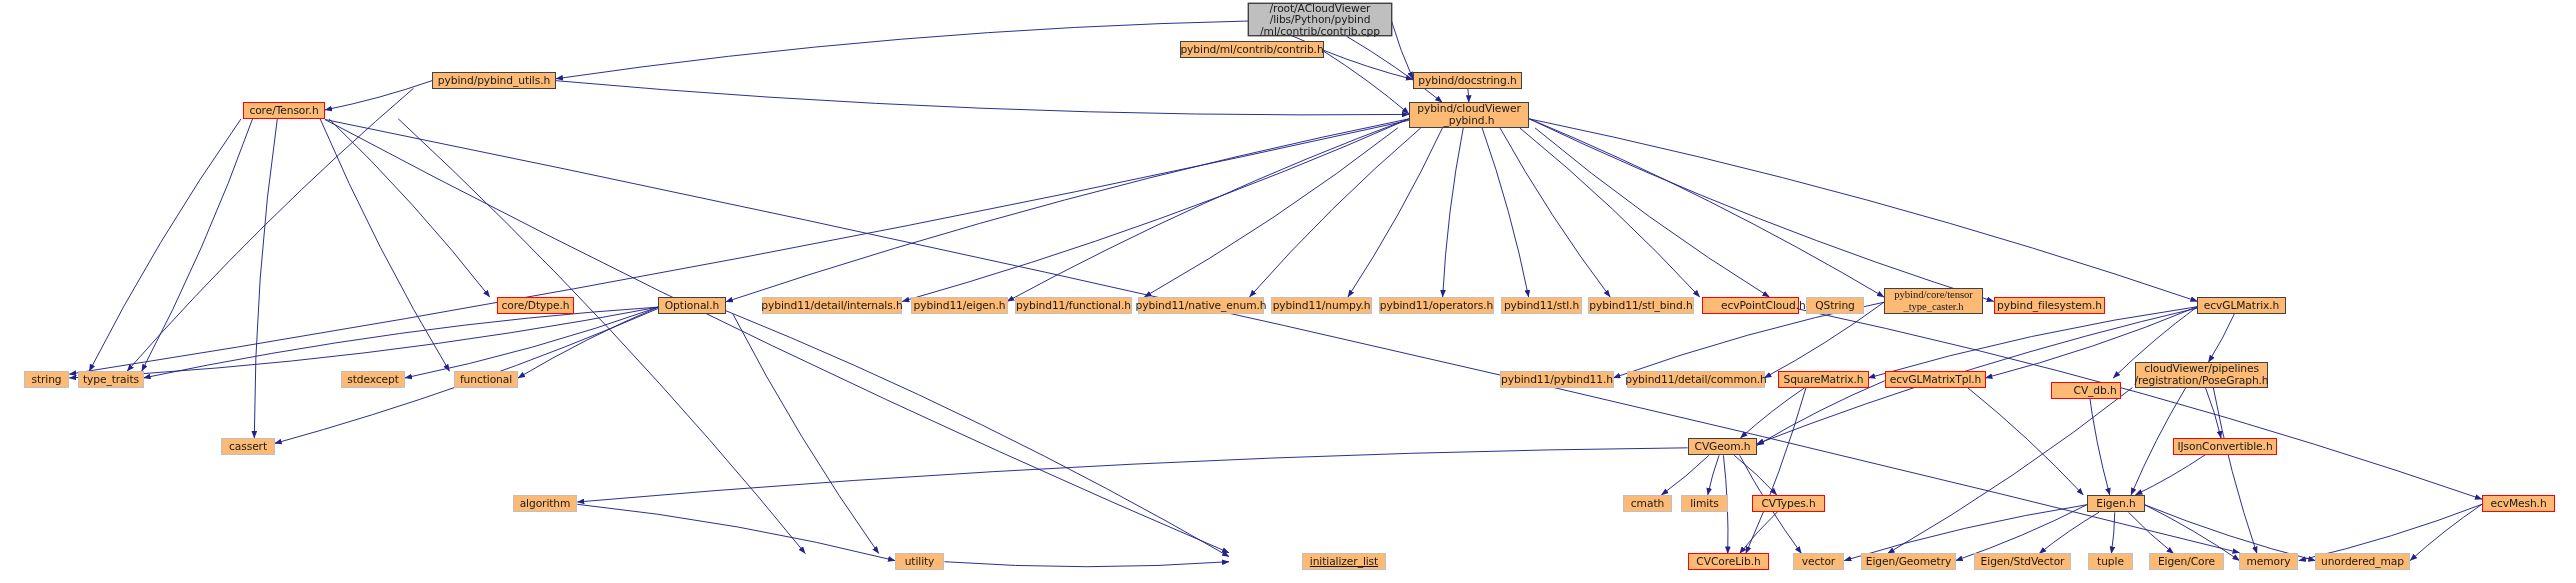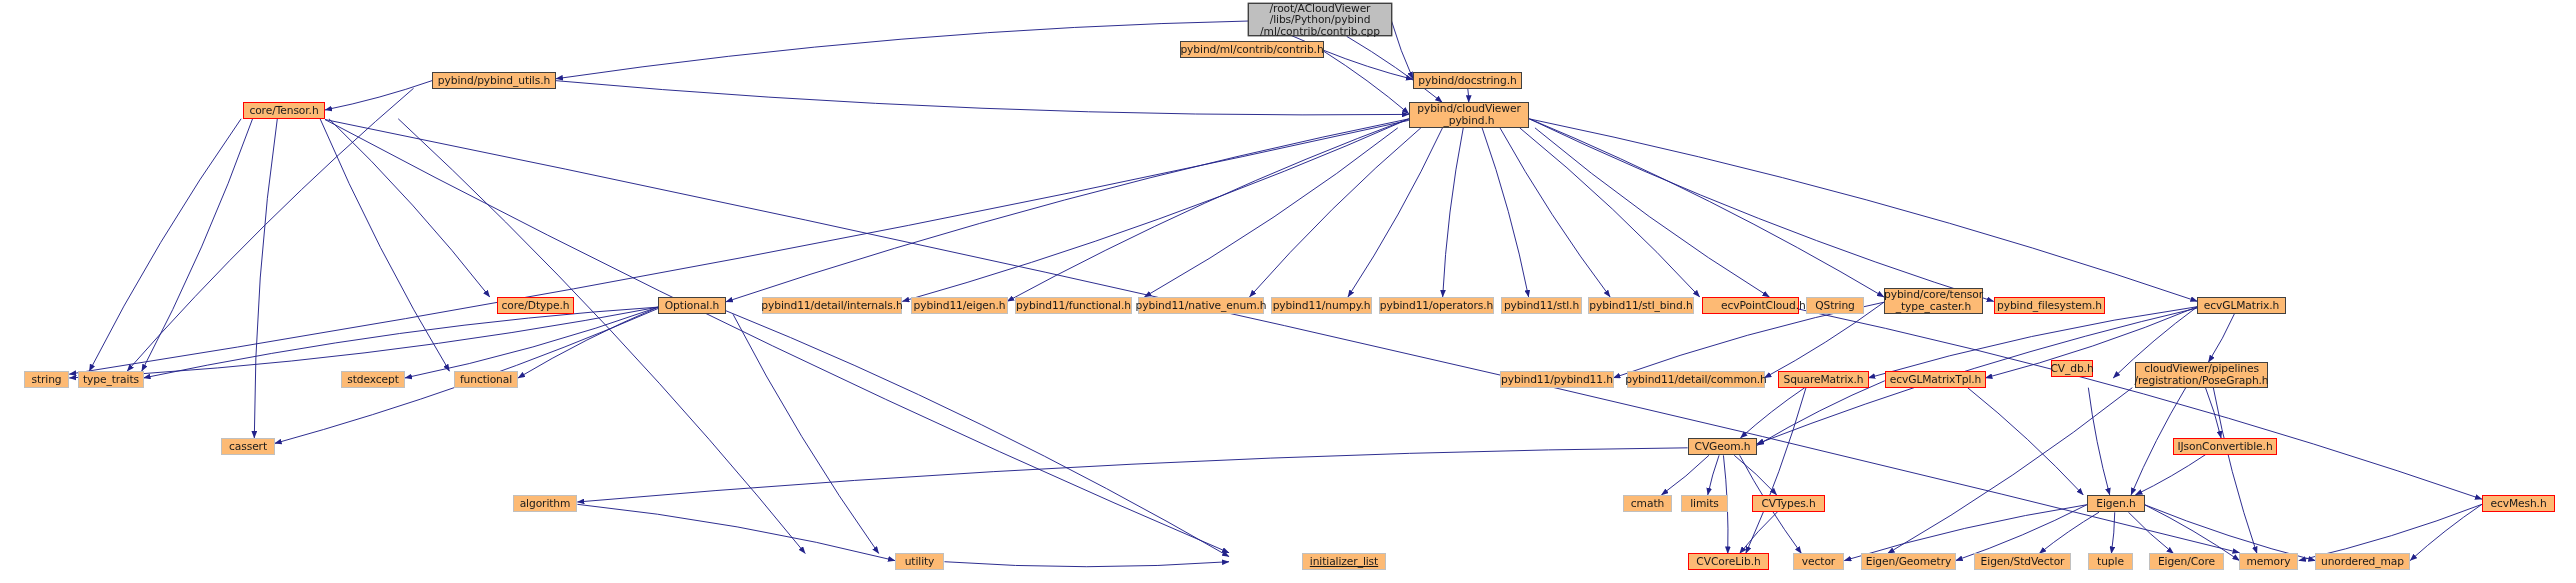--- a/index.html
+++ b/index.html
@@ -143,33 +143,33 @@
     <div class="node " style="left: 762px; top: 297px; width: 140px; height: 16.5px;"><span>pybind11/detail/internals.h</span></div>
     <div class="node " style="left: 911px; top: 297px; width: 97px; height: 16.5px;"><span>pybind11/eigen.h</span></div>
     <div class="node " style="left: 1015px; top: 297px; width: 117px; height: 16.5px;"><span>pybind11/functional.h</span></div>
     <div class="node " style="left: 1138px; top: 297px; width: 126px; height: 16.5px;"><span>pybind11/native_enum.h</span></div>
     <div class="node " style="left: 1271px; top: 297px; width: 101px; height: 16.5px;"><span>pybind11/numpy.h</span></div>
     <div class="node " style="left: 1379px; top: 297px; width: 115px; height: 16.5px;"><span>pybind11/operators.h</span></div>
     <div class="node " style="left: 1501px; top: 297px; width: 81px; height: 16.5px;"><span>pybind11/stl.h</span></div>
     <div class="node " style="left: 1588px; top: 297px; width: 106px; height: 16.5px;"><span>pybind11/stl_bind.h</span></div>
     <div class="node red" style="left: 1702px; top: 297px; width: 97px; height: 16.5px; padding-left: 29px;"><span>ecvPointCloud.h</span></div>
     <div class="node " style="left: 1806px; top: 297px; width: 58px; height: 16.5px;"><span>QString</span></div>
-    <div class="node dark" style="left: 1884px; top: 288px; width: 99px; height: 25.6px;"><span>pybind/core/tensor
+    <div class="node dark" style="left: 1884px; top: 288px; width: 99px; height: 25.6px; font-family: Liberation Serif, serif;"><span>pybind/core/tensor
 _type_caster.h</span></div>
     <div class="node red" style="left: 1994px; top: 297px; width: 111px; height: 16.5px;"><span>pybind_filesystem.h</span></div>
     <div class="node dark" style="left: 2197px; top: 297px; width: 89px; height: 16.5px;"><span>ecvGLMatrix.h</span></div>
     <div class="node " style="left: 24px; top: 371px; width: 45px; height: 16.5px;"><span>string</span></div>
     <div class="node " style="left: 78px; top: 371px; width: 66px; height: 16.5px;"><span>type_traits</span></div>
     <div class="node " style="left: 341px; top: 371px; width: 64px; height: 16.5px;"><span>stdexcept</span></div>
     <div class="node " style="left: 454px; top: 371px; width: 64px; height: 16.5px;"><span>functional</span></div>
     <div class="node " style="left: 1500px; top: 371px; width: 114px; height: 16.5px;"><span>pybind11/pybind11.h</span></div>
     <div class="node " style="left: 1627px; top: 371px; width: 138px; height: 16.5px;"><span>pybind11/detail/common.h</span></div>
     <div class="node red" style="left: 1778px; top: 371px; width: 91px; height: 16.5px;"><span>SquareMatrix.h</span></div>
     <div class="node red" style="left: 1885px; top: 371px; width: 101px; height: 16.5px;"><span>ecvGLMatrixTpl.h</span></div>
-    <div class="node red" style="left: 2051px; top: 360px; width: 42px; height: 16.5px;"><span>CV_db.h</span></div>
+    <div class="node red" style="left: 2051px; top: 382px; width: 70px; height: 16.5px; justify-content: flex-end;"><span>CV_db.h</span></div>
     <div class="node dark" style="left: 2135px; top: 362px; width: 133px; height: 25.6px;"><span>cloudViewer/pipelines
 /registration/PoseGraph.h</span></div>
     <div class="node " style="left: 221px; top: 438px; width: 54px; height: 16.5px;"><span>cassert</span></div>
     <div class="node dark" style="left: 1688px; top: 438px; width: 69px; height: 17.3px;"><span>CVGeom.h</span></div>
     <div class="node red" style="left: 2173px; top: 438px; width: 104px; height: 16.5px;"><span>IJsonConvertible.h</span></div>
     <div class="node " style="left: 513px; top: 495px; width: 64px; height: 16.5px;"><span>algorithm</span></div>
     <div class="node " style="left: 1623px; top: 495px; width: 49px; height: 16.5px;"><span>cmath</span></div>
     <div class="node " style="left: 1681px; top: 495px; width: 47px; height: 16.5px;"><span>limits</span></div>
     <div class="node red" style="left: 1752px; top: 495px; width: 73px; height: 16.5px;"><span>CVTypes.h</span></div>
     <div class="node dark" style="left: 2087px; top: 495px; width: 58px; height: 17.3px;"><span>Eigen.h</span></div>

